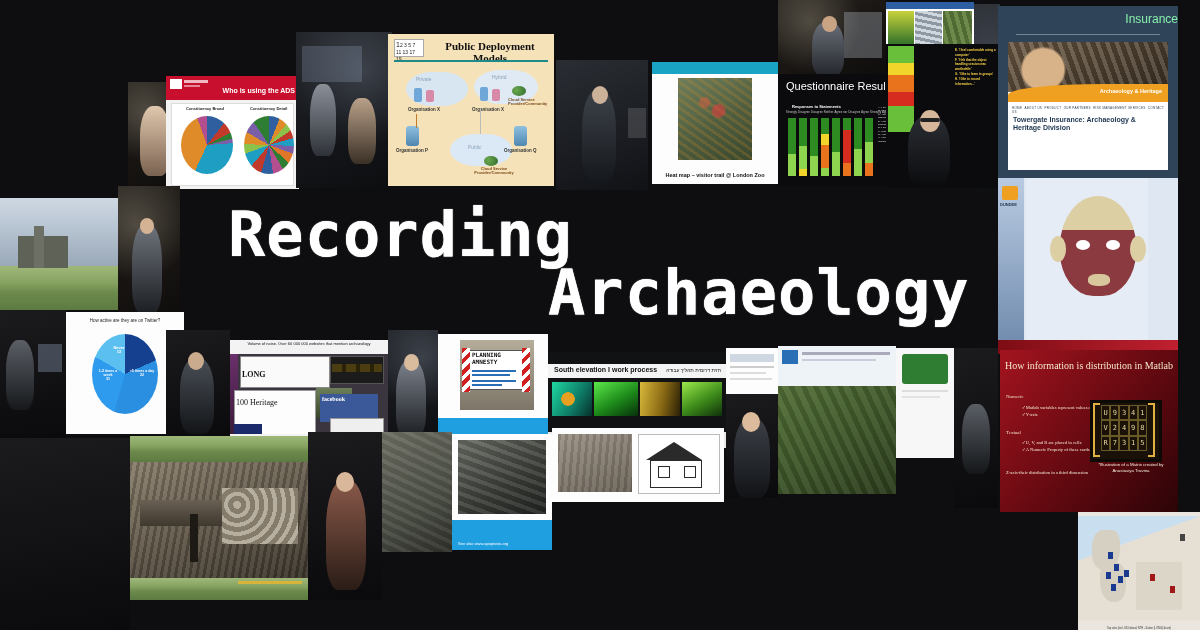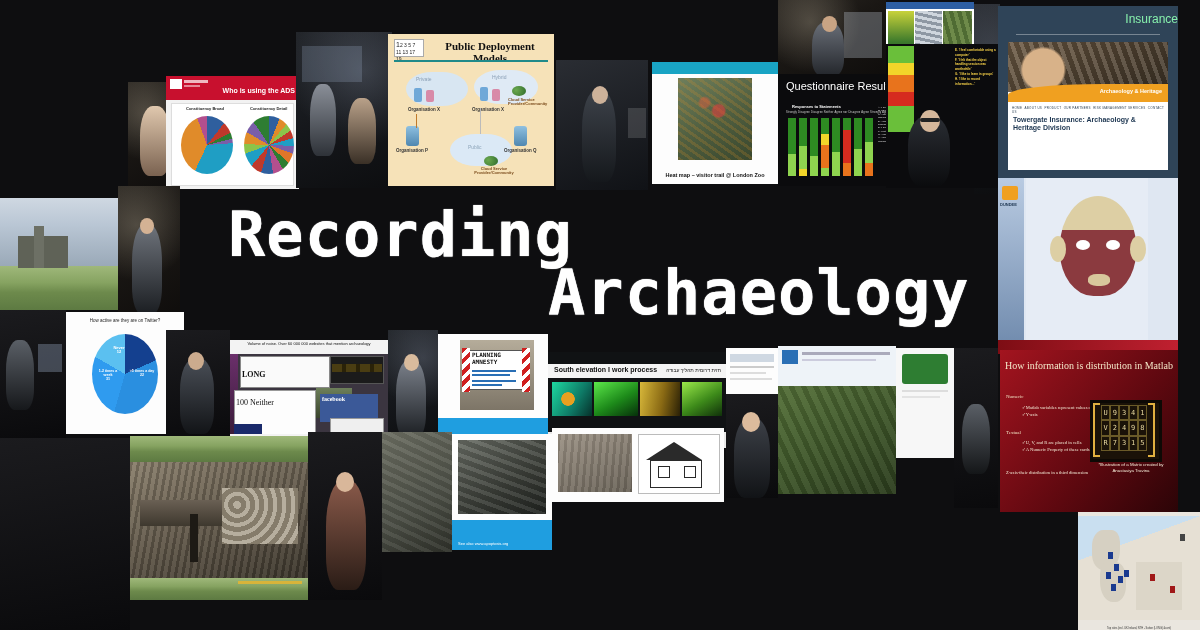--- a/index.html
+++ b/index.html
@@ -248,21 +248,21 @@
 
   <div class="tile" style="left:230px;top:340px;width:158px;height:104px;background:#f3f3f3;">
     <div style="position:absolute;left:2px;top:2px;right:2px;font-size:4px;color:#111;text-align:center;line-height:1.1;">Volume of noise. Over 60 000 000 websites that mention archaeology</div>
     <div style="position:absolute;left:0;top:14px;right:0;bottom:10px;background:#3b3540;overflow:hidden;">
       <div style="position:absolute;left:0;top:0;width:8px;bottom:0;background:linear-gradient(#6b2f6b,#3a1c3a);"></div>
       <div style="position:absolute;left:10px;top:2px;width:88px;height:30px;background:#fafafa;border:1px solid #888;"></div>
       <div style="position:absolute;left:12px;top:16px;font-size:8px;font-weight:900;color:#111;font-family:'Liberation Serif',serif;">LONG</div>
       <div style="position:absolute;left:100px;top:2px;right:4px;height:26px;background:#1b1b1b;border:1px solid #555;"></div>
       <div style="position:absolute;left:102px;top:10px;right:6px;height:8px;background:repeating-linear-gradient(90deg,#4a3d12 0 10px,#2a2208 10px 14px);"></div>
       <div style="position:absolute;left:4px;top:36px;width:80px;height:44px;background:#fdfdfd;border:1px solid #999;"></div>
-      <div style="position:absolute;left:6px;top:44px;font-size:8px;color:#111;font-family:'Liberation Serif',serif;">100 Neither</div>
+      <div style="position:absolute;left:6px;top:44px;font-size:8px;color:#111;font-family:'Liberation Serif',serif;">100 Heritage</div>
       <div style="position:absolute;left:86px;top:34px;width:36px;height:30px;background:linear-gradient(#6d7f5a,#3a442c);"></div>
       <div style="position:absolute;left:90px;top:40px;width:58px;height:28px;background:#3b5998;"></div>
       <div style="position:absolute;left:92px;top:42px;font-size:6px;font-weight:700;color:#fff;font-family:'Liberation Serif',serif;">facebook</div>
       <div style="position:absolute;left:100px;top:64px;right:4px;height:22px;background:#efefef;border:1px solid #999;"></div>
       <div style="position:absolute;left:4px;bottom:0;width:28px;height:10px;background:#1a2a6b;"></div>
     </div>
     <div style="position:absolute;left:4px;bottom:1px;right:4px;font-size:2.4px;color:#555;text-align:center;">Digital Engagement in Archaeology — a display you've booked and started, bits individual Archaeology</div>
   </div>
 
   <div class="tile photo-room2" style="left:388px;top:330px;width:50px;height:112px;">

